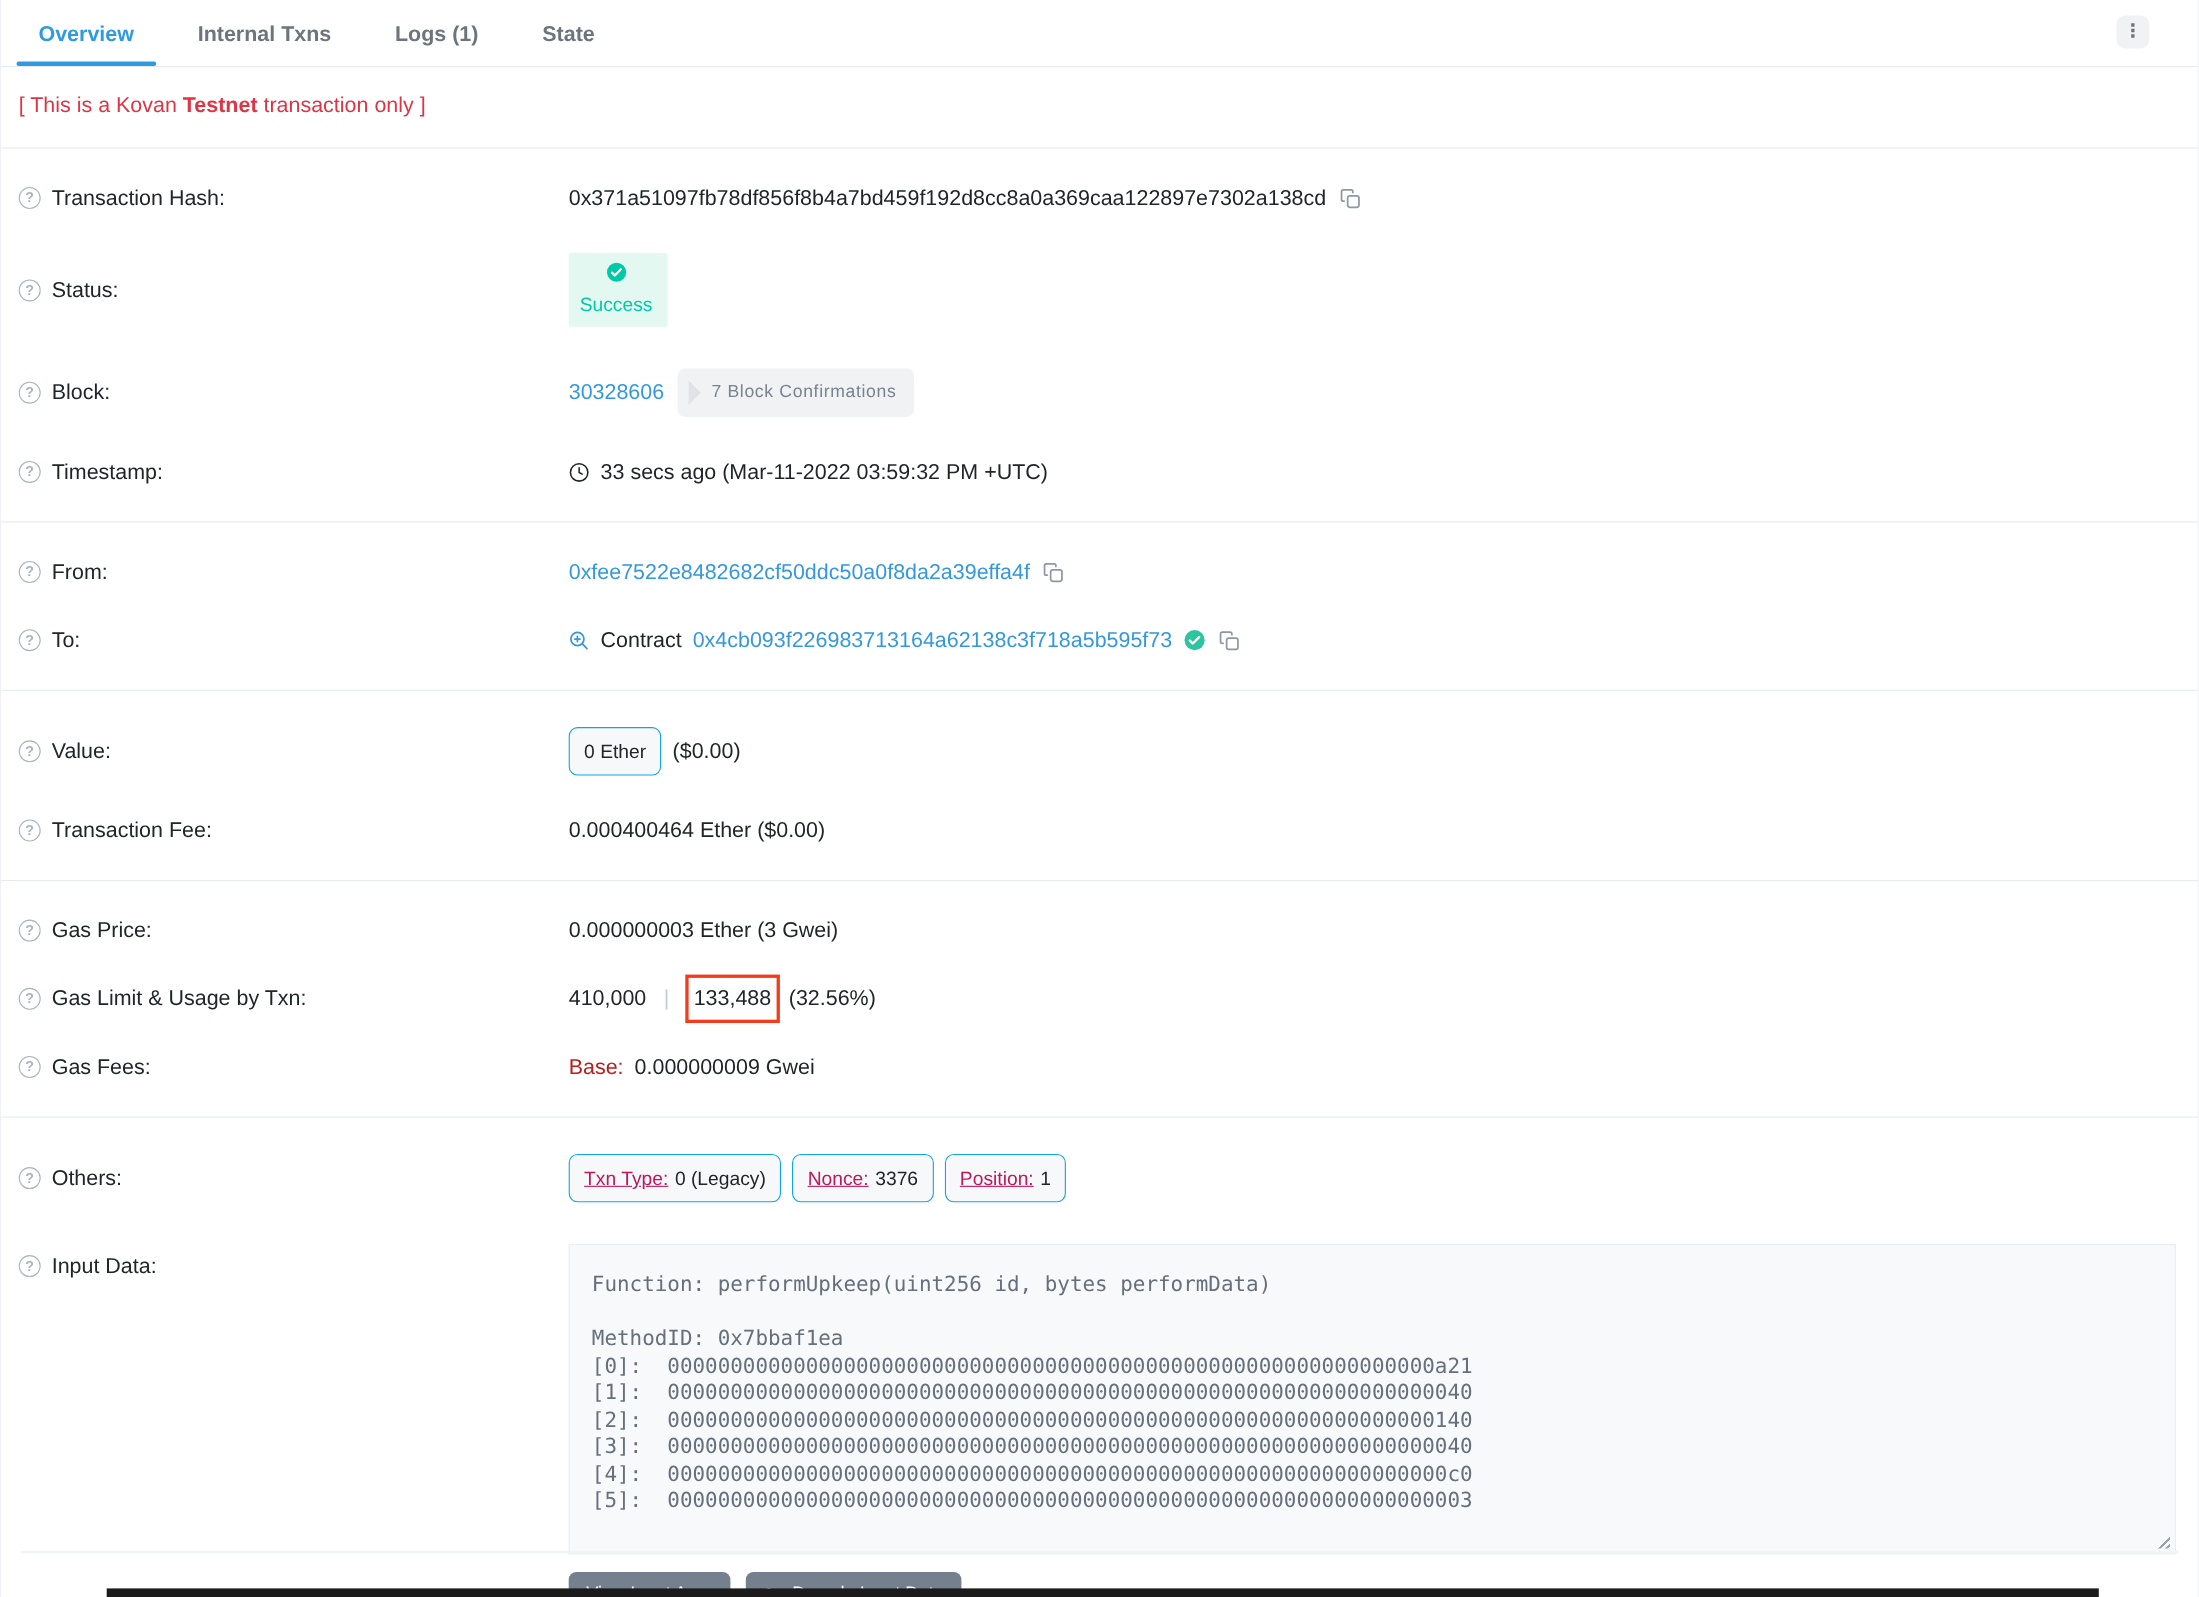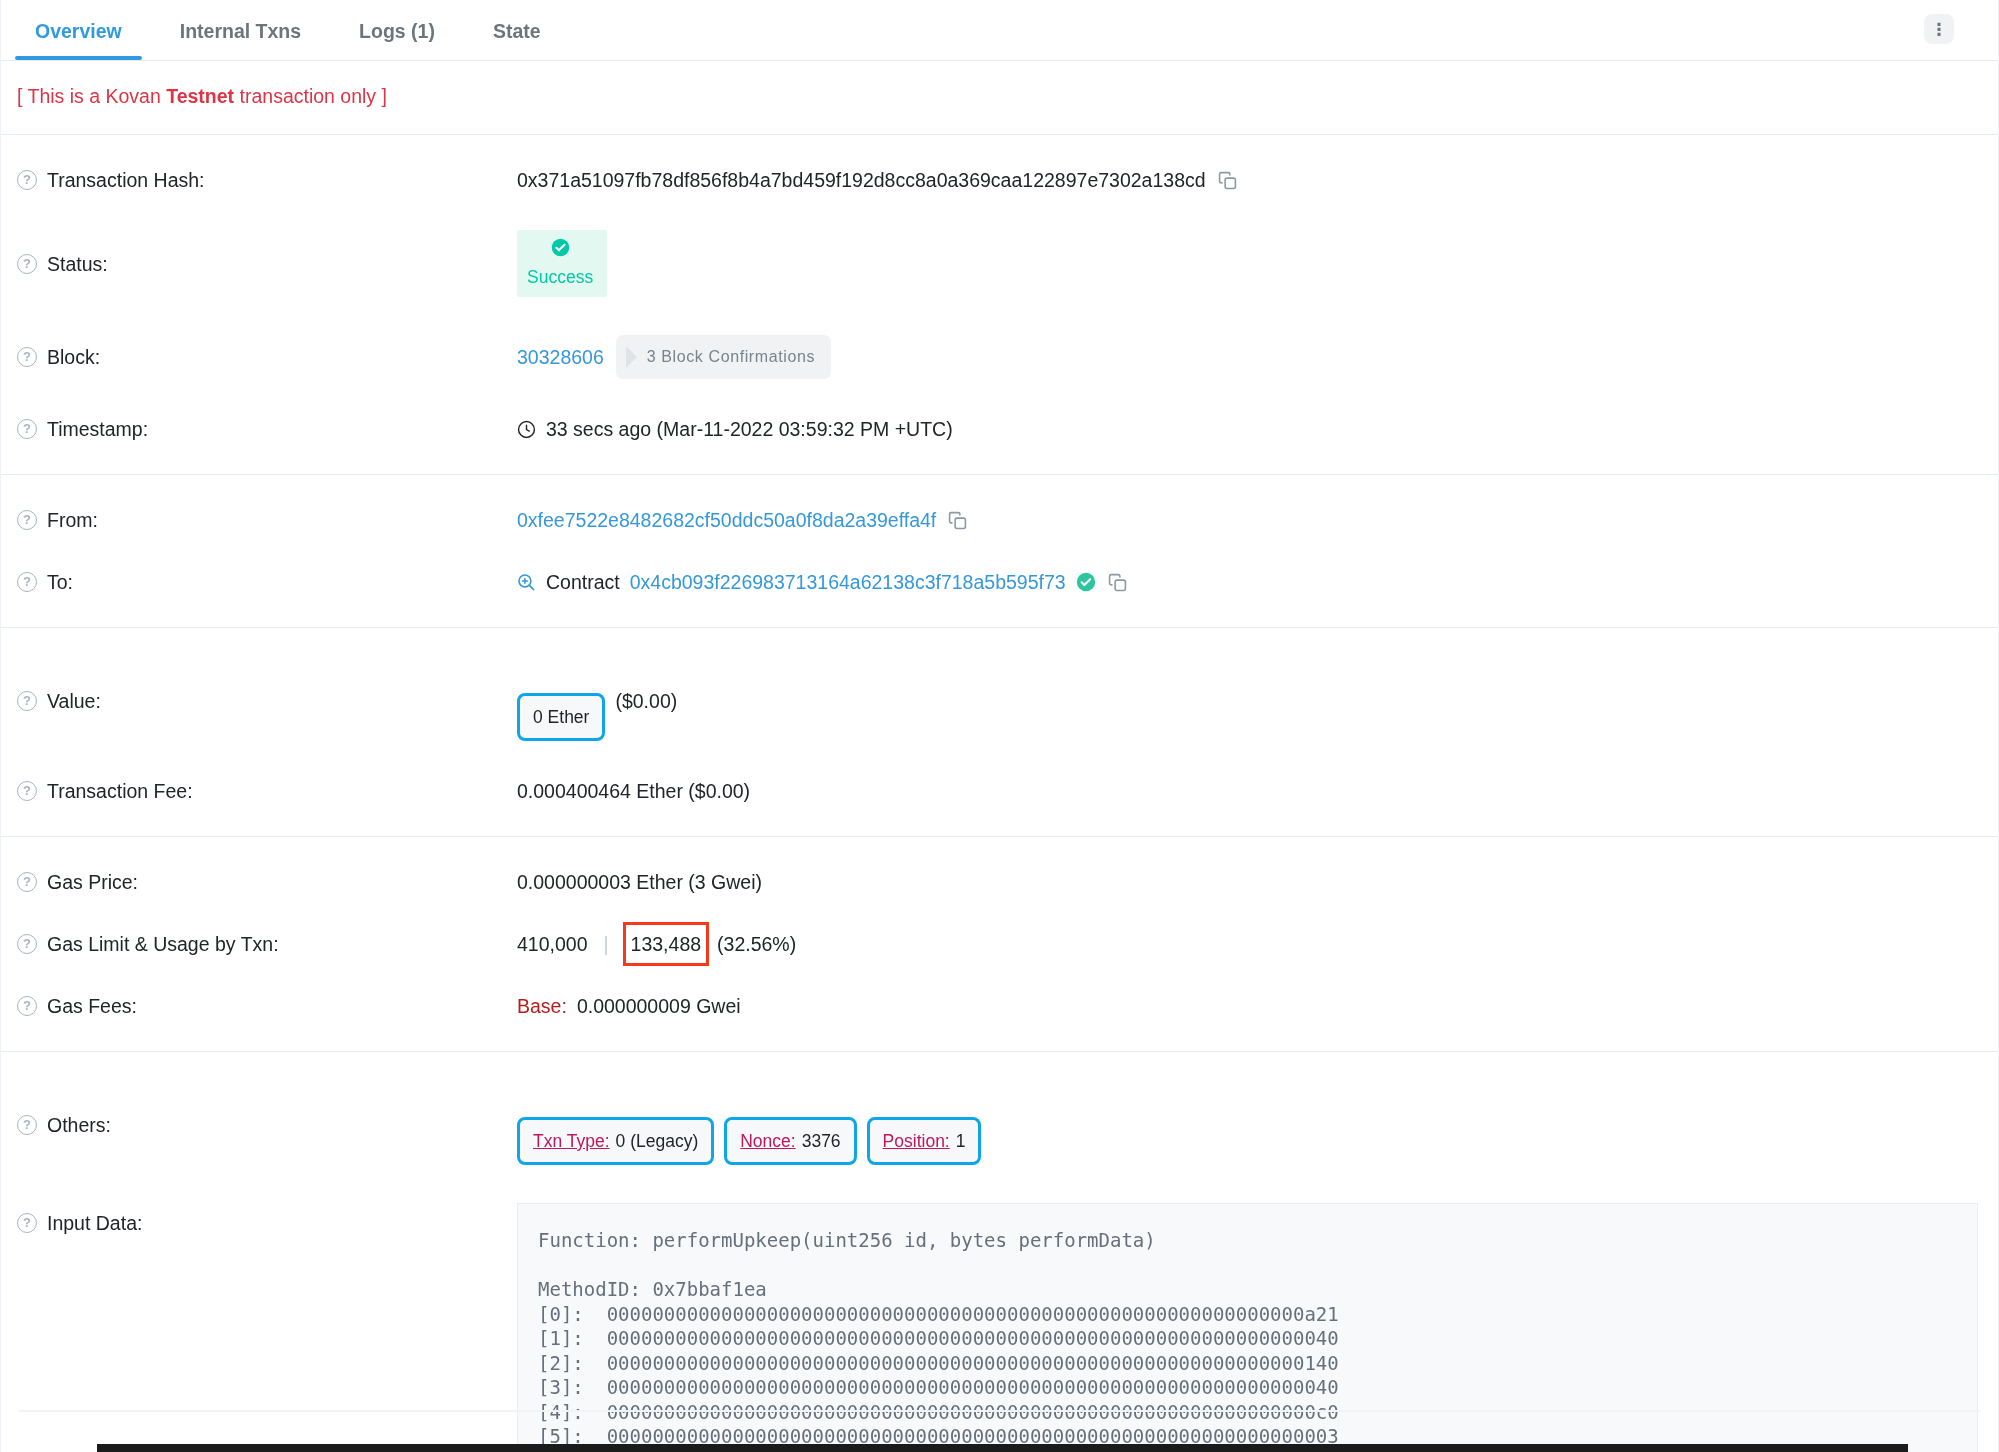--- a/index.html
+++ b/index.html
@@ -37,21 +37,21 @@
   .badge-success { display:inline-flex; align-items:center; gap:8px; background:#e2f8f0; color:#00c9a7;
     font-size:17.5px; font-weight:400; padding:8px 14px 8px 10px; border-radius:2px;flex-direction:column; }
 
   
   .badge-conf { display:inline-flex; align-items:center; background:#f1f2f4; color:#77838f; font-size:16px;
     letter-spacing:0.6px; padding:10px 16px; border-radius:7px; margin-left:2px; }
   .conf-arrow { width:0; height:0; border-top:11px solid transparent; border-bottom:11px solid transparent;
     border-left:11px solid #dfe3e8; margin:0 10px 0 -6px; }
 
   
-  .chip { background:#f7f8fa; border:3px solid #0ea5e9; border-radius:8px; padding:9px 13px; font-size:17.5px; color:#212529; display:inline-flex; gap:6px; align-items:center;margin-top:32px; }
+  .chip { background:#f7f8fa; border:1px solid #0ea5e9; border-radius:8px; padding:9px 13px; font-size:17.5px; color:#212529; display:inline-flex; gap:6px; align-items:center; }
   .chip .k { color:#be185d;text-decoration:underline; }
 
   .muted { color:#b91c1c; }
   .sep { color:#c4ccd4; padding:0 6px; }
 
   
   .redbox { display:inline-block; border:3px solid #f43b1c; padding:7px 5px; margin:-10px -2px; }
 
   
   .inputbox { width:1461px; height:282px; background:#f8f9fb; border:1px solid #e9edf3; border-radius:0;
@@ -123,21 +123,21 @@
 
     <div class="row">
       <div class="rlabel">
         <span class="help">?</span>
         <span>Block:</span>
       </div>
       <div class="rvalue">
         <a class="link">30328606</a>
         <span class="badge-conf">
           <span class="conf-arrow"></span>
-          <span>3 Block Confirmations</span>
+          <span>7 Block Confirmations</span>
         </span>
       </div>
     </div>
 
     <div class="row">
       <div class="rlabel">
         <span class="help">?</span>
         <span>Timestamp:</span>
       </div>
       <div class="rvalue">

